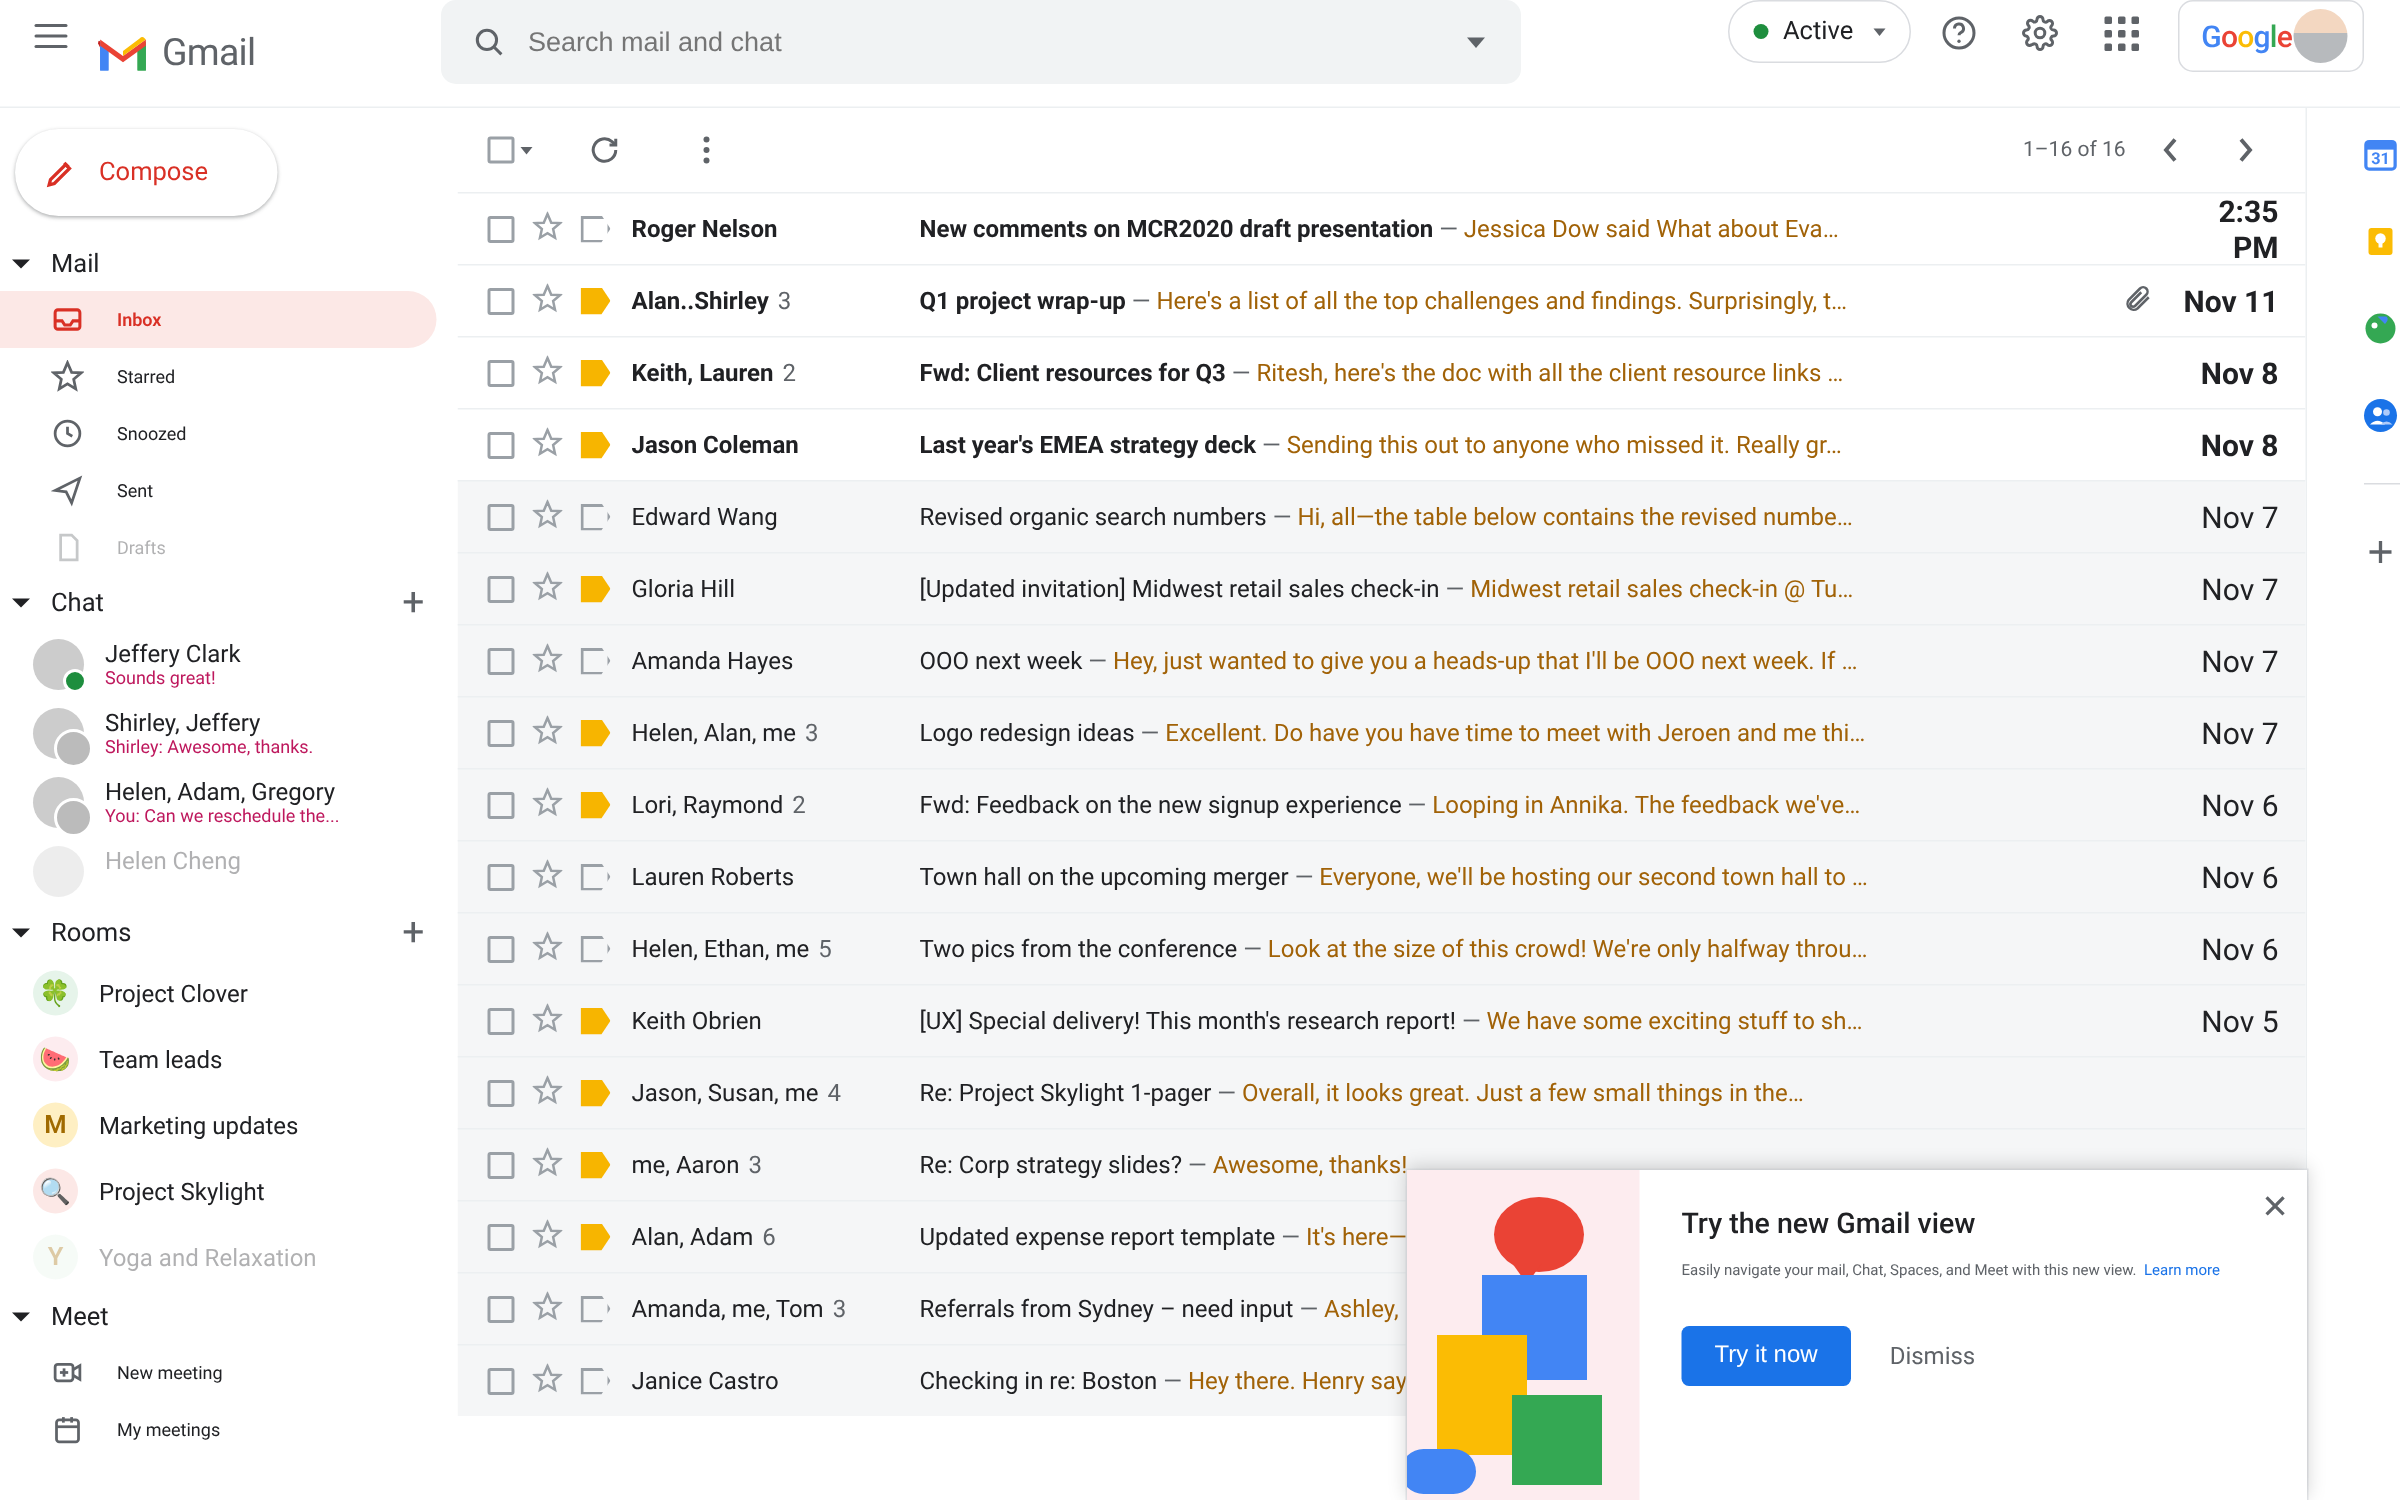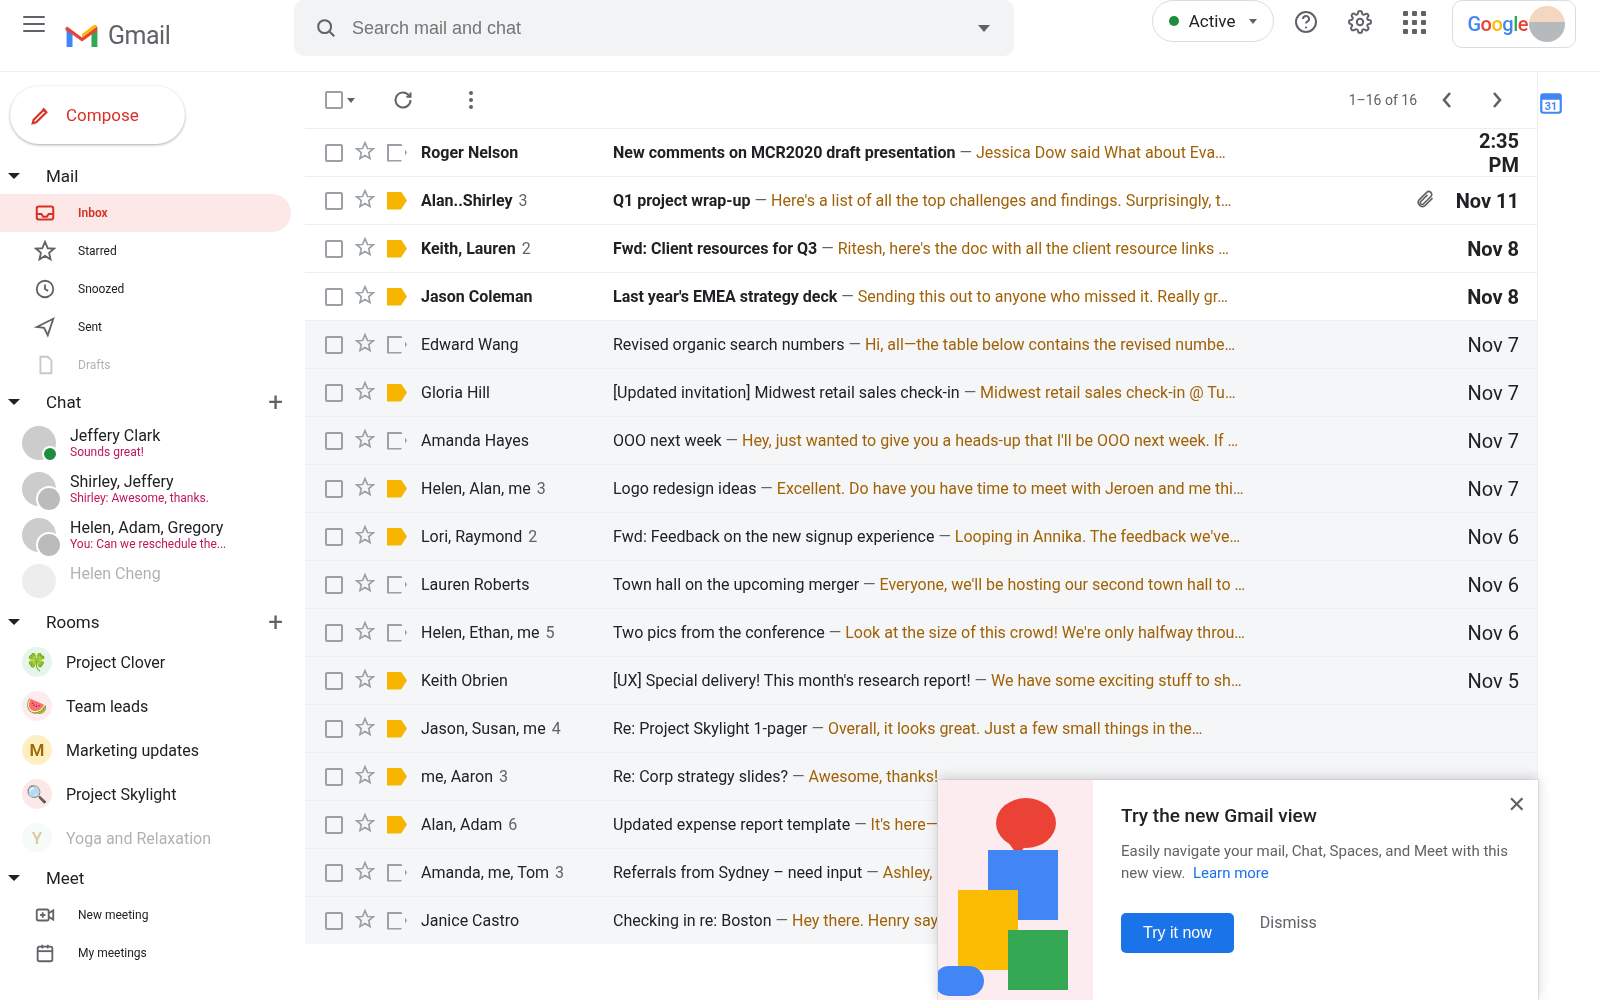--- a/index.html
+++ b/index.html
@@ -23,21 +23,21 @@
   .apps-grid span { background:#5f6368; border-radius:1px; }
   .google-box { display:flex; align-items:center; gap:1px; height:48px; padding:0 10px 0 14px; border:1px solid #dadce0; border-radius:10px; margin-left:16px; }
   .google-word { font-size:20px; font-weight:500; letter-spacing:-.5px; }
   .google-word span:nth-child(1){color:#4285F4}.google-word span:nth-child(2){color:#EA4335}.google-word span:nth-child(3){color:#FBBC05}.google-word span:nth-child(4){color:#4285F4}.google-word span:nth-child(5){color:#34A853}.google-word span:nth-child(6){color:#EA4335}
   .avatar { width:36px; height:36px; border-radius:50%; background:linear-gradient(#f3d7c1 45%, #b7babd 45%); }
   
   .body { display:flex; height:calc(100% - 80px); }
   .sidebar { width:305px; flex:none; display:flex; flex-direction:column; padding-top:10px; overflow:hidden; }
   .compose { margin:4px 0 14px 10px; width:175px; height:58px; border-radius:29px; display:flex; align-items:center; gap:14px; padding-left:20px; box-shadow:0 1px 3px rgba(60,64,67,.3), 0 1px 2px rgba(60,64,67,.15); color:#d93025; font-size:17px; cursor:pointer; }
   .pencil { width:22px; height:22px; color:#d93025; }
-  .section-head { display:flex; align-items:center; gap:20px; height:36px; font-size:17px; padding-left:2px; cursor:pointer; }
+  .section-head { display:flex; align-items:center; gap:8px; height:36px; font-size:17px; padding-left:2px; cursor:pointer; }
   .section-head .plus { margin-left:auto; margin-right:22px; font-size:26px; color:#5f6368; cursor:pointer; }
   .caret-down { width:0;height:0;border-left:6px solid transparent;border-right:6px solid transparent;border-top:6px solid #202124; margin:0 6px 0 6px;}
   .nav-item { display:flex; align-items:center; gap:22px; height:38px; padding-left:34px; border-radius:0 19px 19px 0; margin-right:14px; font-size:12px; color:#202124; cursor:pointer; }
   .nav-item.active { background:#fce8e6; color:#d93025; font-weight:600; }
   .nav-item.active .nav-icon { color:#d93025; }
   .nav-icon { width:22px; height:22px; color:#5f6368; flex:none; display:flex; align-items:center; justify-content:center; }
   .chat-item { display:flex; align-items:flex-start; gap:14px; padding:6px 14px 6px 22px; cursor:pointer; }
   .chat-avatar { width:34px; height:34px; border-radius:50%; background:#ccc; position:relative; flex:none; }
   .chat-avatar.double::after { content:""; position:absolute; right:-6px; bottom:-6px; width:22px; height:22px; border-radius:50%; background:#bbb; border:2px solid white; }
   .chat-avatar.online::after { content:""; position:absolute; right:-2px; bottom:-2px; width:12px; height:12px; border-radius:50%; background:#1e8e3e; border:2px solid white; }
@@ -68,32 +68,32 @@
   .row.unread .sender { font-weight:700; }
   .row .count { color:#5f6368; font-weight:400; margin-left:6px;}
   .row .subjline { flex:1; min-width:0; white-space:nowrap; overflow:hidden; text-overflow:ellipsis; }
   .row.unread .subj { font-weight:700; }
   .row .sep { color:#5f6368; }
   .row .prev { color:#a16207; }
   .row .attach { flex:none; color:#5f6368; width:22px;}
   .row .date { flex:none; width:70px; text-align:right; font-size:20px;}
   .row.unread .date { font-weight:700; }
   
-  .rail { width:62px; flex:none; display:flex; flex-direction:row; align-items:flex-start; padding-top:18px; gap:32px; }
+  .rail { width:62px; flex:none; display:flex; flex-direction:column; align-items:flex-end; padding-top:18px; gap:32px; }
   .rail-icon { width:26px; height:26px; cursor:pointer; display:flex; align-items:center; justify-content:center;}
   .rail-divider { width:24px; height:1px; background:#dadce0; }
   
   .promo { position:fixed; right:62px; bottom:0; width:600px; height:220px; background:#fff; box-shadow:0 -2px 12px rgba(0,0,0,.18), 0 0 0 1px #e8eaed; display:flex; z-index:50;}
   .promo-art { width:155px; background:#fdecef; position:relative; overflow:hidden;}
   .promo-body { flex:1; padding:24px 24px 20px 28px; position:relative; }
   .promo-close { position:absolute; top:12px; right:12px; cursor:pointer; color:#5f6368; font-size:22px; }
   .promo-title { font-size:19px; font-weight:500; margin-bottom:14px;}
-  .promo-text { font-size:15px; color:#5f6368; line-height:1.45; }
+  .promo-text { font-size:10px; color:#5f6368; line-height:1.45; }
   .promo-link { color:#1a73e8; cursor:pointer; }
-  .promo-actions { display:flex; gap:26px; align-items:flex-start; margin-top:28px; }
+  .promo-actions { display:flex; gap:26px; align-items:center; margin-top:28px; }
   .btn-primary { background:#1a73e8; color:#fff; border:none; padding:11px 22px; font-size:16px; border-radius:5px; cursor:pointer; }
   .btn-text { color:#5f6368; font-size:16px; cursor:pointer; }
   .star-outline svg{width:20px;height:20px;}
   
   .pa-bubble{position:absolute;width:60px;height:50px;background:#ea4335;border-radius:50%;top:18px;left:58px;}
   .pa-bubble::after{content:"";position:absolute;bottom:-8px;left:12px;width:0;height:0;border-left:10px solid transparent;border-right:10px solid transparent;border-top:14px solid #ea4335;}
   .pa-cube1{position:absolute;width:70px;height:70px;background:#4285f4;top:70px;left:50px;}
   .pa-cube2{position:absolute;width:60px;height:80px;background:#fbbc04;top:110px;left:20px;}
   .pa-cube3{position:absolute;width:60px;height:60px;background:#34a853;top:150px;left:70px;}
   .pa-cloud{position:absolute;width:50px;height:30px;background:#4285f4;border-radius:20px;bottom:4px;left:-4px;}

